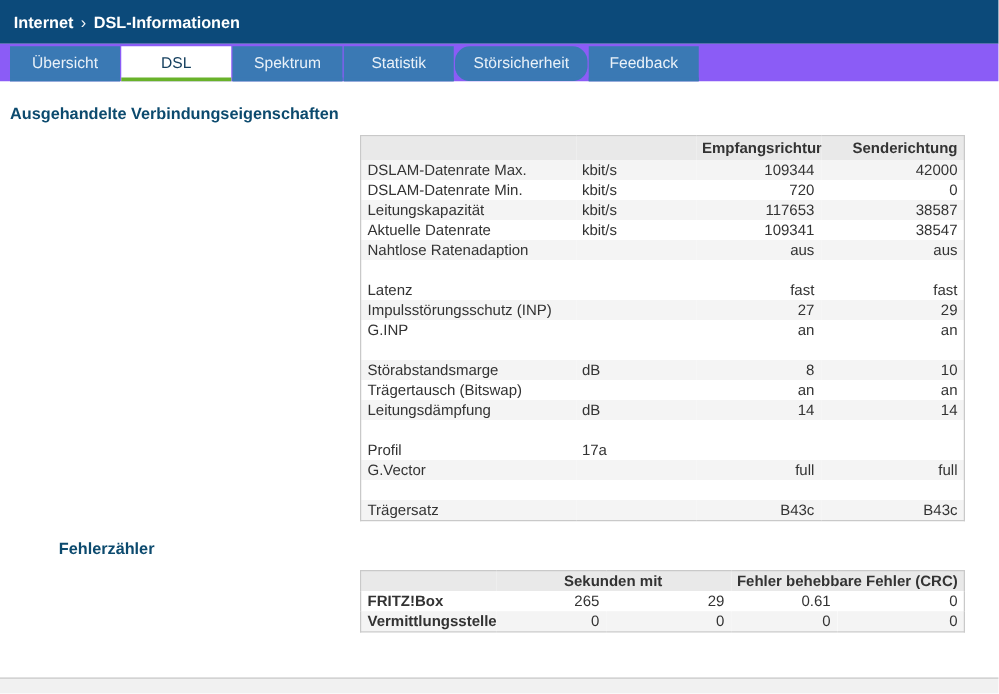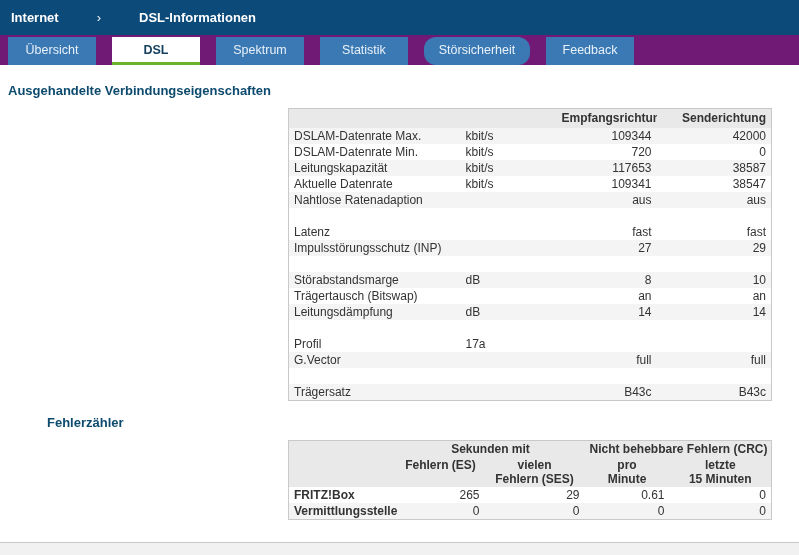--- a/index.html
+++ b/index.html
@@ -2,29 +2,29 @@
 <html><head>
 <meta charset="utf-8">
 <style>
   * { box-sizing: border-box; }
   html,body { margin:0; padding:0; background:#fff; }
   body { font-family:"Liberation Sans", sans-serif; color:#333; }
   .page { width:799px; height:555px; display:flex; flex-direction:column; overflow:hidden; background:#fff; }
 
   
   .topbar { flex:0 0 auto; height:35px; background:#0c4a7a; color:#fff;
-            display:flex; align-items:center; padding:0 11px; font-size:13px; font-weight:bold;gap:32px; }
+            display:flex; align-items:center; padding:0 11px; font-size:13px; font-weight:bold; }
   .topbar .sep { margin:0 6px; font-weight:normal; opacity:.95; }
 
   
-  .tabs { flex:0 0 auto; display:flex; gap:16px; padding:2px 0 0 8px; align-items:flex-end; background:#701a75; }
+  .tabs { flex:0 0 auto; display:flex; gap:1px; padding:2px 0 0 8px; align-items:flex-end; background:#8b5cf6; }
   .tab { background:#3a79b4; color:#e9f1f8; font-size:12.5px; padding:6px 0 5px;
          min-width:88px; text-align:center; cursor:pointer; border-bottom:3px solid #3a79b4; }
   .tab.wide { min-width:106px;border-radius:12px; }
-  .tab.active { background:#fff; color:#16405f; font-weight:bold; border-bottom:3px solid #69b22a; }
+  .tab.active { background:#fff; color:#16405f; font-weight:normal; border-bottom:3px solid #69b22a; }
 
   
   .content { flex:1 1 auto; padding:0 28px 0 8px; overflow:hidden; }
   .section-heading { font-size:13px; font-weight:bold; color:#0c4a6e; margin:18px 0 10px 0; }
   .section-heading.second { margin-top:14px;padding-left:39px; }
 
   table { border-collapse:collapse; table-layout:fixed; margin-left:280px; width:483px;
           font-size:12px; line-height:14px; border:1px solid #c9c9c9; }
   th, td { padding:1px 5px; height:16px; overflow:hidden; white-space:nowrap; }
   thead th { background:#e9e9e9; font-weight:bold; text-align:left; }
@@ -123,20 +123,26 @@
             <td class="c-unit"></td>
             <td class="c-num">fast</td>
             <td class="c-num">fast</td>
           </tr>
           <tr class="shade">
             <td class="c-label">Impulsstörungsschutz (INP)</td>
             <td class="c-unit"></td>
             <td class="c-num">27</td>
             <td class="c-num">29</td>
           </tr>
+          <tr>
+            <td class="c-label">G.INP</td>
+            <td class="c-unit"></td>
+            <td class="c-num">an</td>
+            <td class="c-num">an</td>
+          </tr>
           <tr class="sep-row">
             <td></td>
             <td></td>
             <td></td>
             <td></td>
           </tr>
           <tr class="shade">
             <td class="c-label">Störabstandsmarge</td>
             <td class="c-unit">dB</td>
             <td class="c-num">8</td>
@@ -194,31 +200,21 @@
           <col style="width:108px">
           <col style="width:88px">
           <col style="width:100px">
           <col style="width:85px">
           <col style="width:102px">
         </colgroup>
       <thead>
         <tr>
           <th></th>
           <th colspan="2" class="group">Sekunden mit</th>
-          <th colspan="2" class="group">Nicht behebbare Fehlern (CRC)</th>
-        </tr>
-        <tr>
-          <th></th>
-          <th class="sub">Fehlern (ES)</th>
-          <th class="sub">vielen
-Fehlern (SES)</th>
-          <th class="sub">pro
-Minute</th>
-          <th class="sub">letzte
-15 Minuten</th>
+          <th colspan="2" class="group">Fehler behebbare Fehler (CRC)</th>
         </tr>
       </thead>
       <tbody id="err-body">
           <tr>
             <td class="e-label">FRITZ!Box</td>
             <td>265</td>
             <td>29</td>
             <td>0.61</td>
             <td>0</td>
           </tr>

